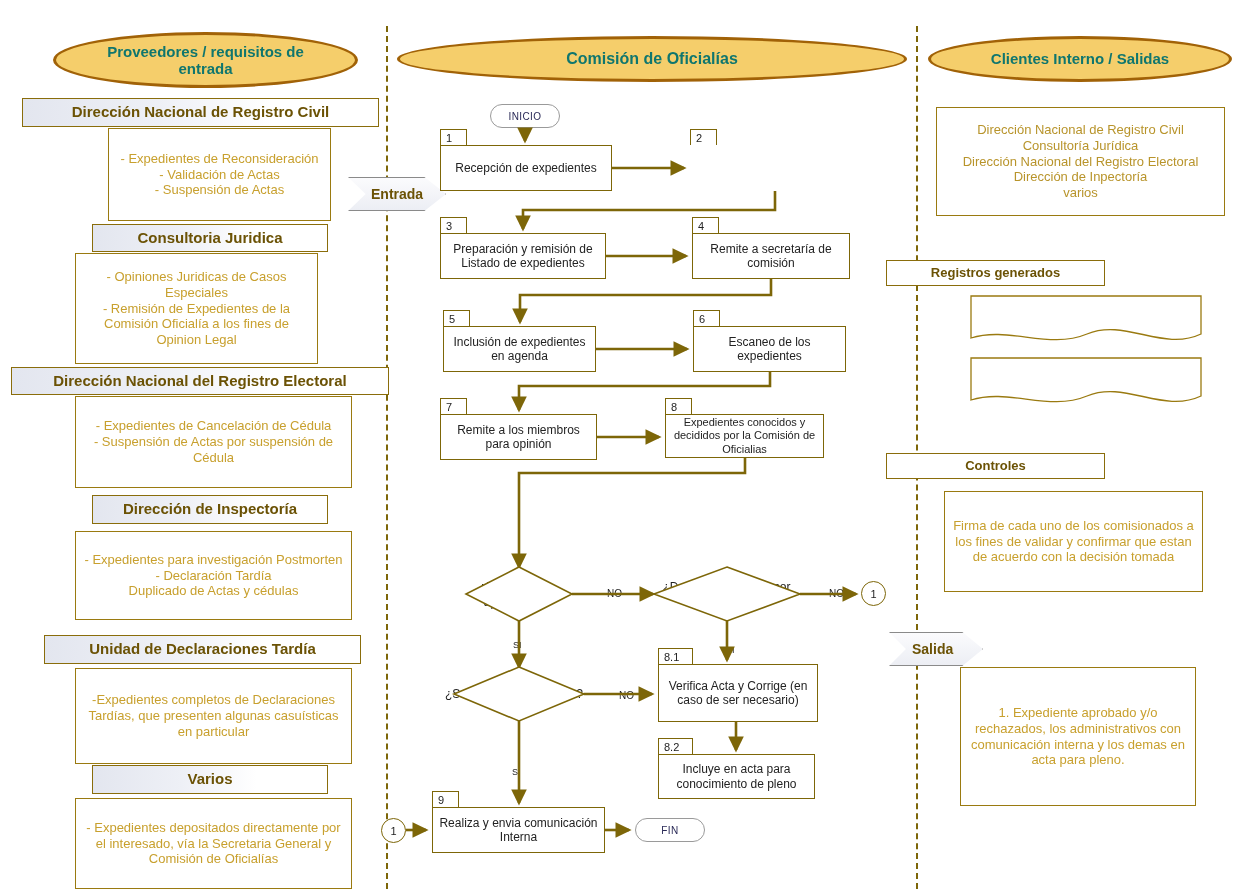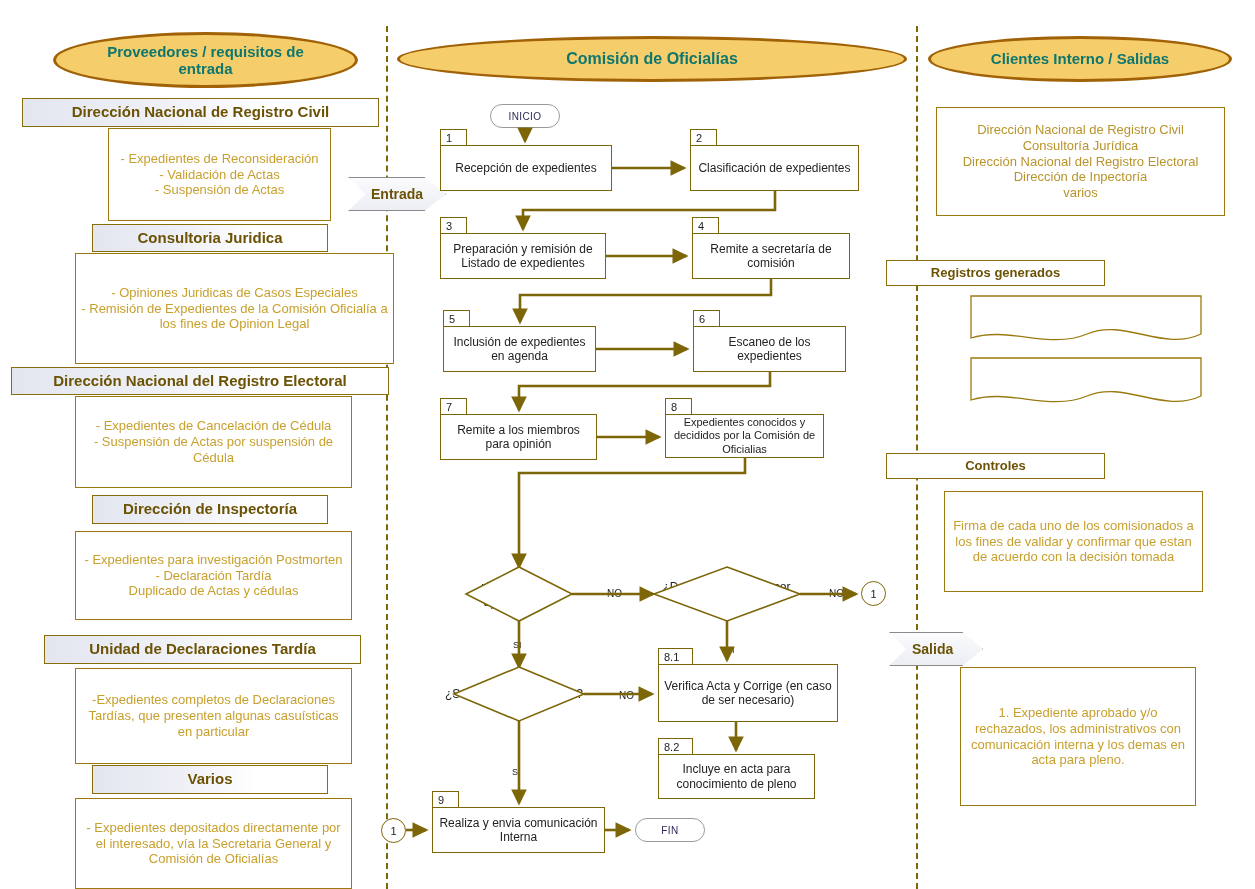--- a/index.html
+++ b/index.html
@@ -136,21 +136,21 @@
   <div class="abs lane-title t16" style="left:397px;top:36px;width:510px;height:46px;">Comisión de Oficialías</div>
 
   <div class="abs lane-title t15" style="left:928px;top:36px;width:304px;height:46px;">Clientes Interno / Salidas</div>
 
   <div class="abs hdr-box t15" style="left:22px;top:98px;width:357px;height:29px;">Dirección Nacional de Registro Civil</div>
   <div class="abs det-box t13" style="left:108px;top:128px;width:223px;height:93px;white-space:pre-line;">- Expedientes de Reconsideración
 - Validación de Actas
 - Suspensión de Actas</div>
 
   <div class="abs hdr-box t15" style="left:92px;top:224px;width:236px;height:28px;">Consultoria Juridica</div>
-  <div class="abs det-box t13" style="left:75px;top:253px;width:319px;height:111px;white-space:pre-line;">- Opiniones Juridicas de Casos Especiales
+  <div class="abs det-box t13" style="left:75px;top:253px;width:243px;height:111px;white-space:pre-line;">- Opiniones Juridicas de Casos Especiales
 - Remisión de Expedientes de la Comisión Oficialía a los fines de Opinion Legal</div>
 
   <div class="abs hdr-box t15" style="left:11px;top:367px;width:378px;height:28px;">Dirección Nacional del Registro Electoral</div>
   <div class="abs det-box t13" style="left:75px;top:396px;width:277px;height:92px;white-space:pre-line;">- Expedientes de Cancelación de Cédula
 - Suspensión de Actas por suspensión de Cédula</div>
 
   <div class="abs hdr-box t15" style="left:92px;top:495px;width:236px;height:29px;">Dirección de Inspectoría</div>
   <div class="abs det-box t13" style="left:75px;top:531px;width:277px;height:89px;white-space:pre-line;">- Expedientes para investigación Postmorten
 - Declaración Tardía
 Duplicado de Actas y cédulas</div>
@@ -162,42 +162,41 @@
   <div class="abs det-box t13" style="left:75px;top:798px;width:277px;height:91px;white-space:pre-line;">- Expedientes depositados directamente por el interesado, vía la Secretaria General y Comisión de Oficialías</div>
 
   <div class="abs chev t14" style="left:332px;top:177px;width:98px;height:34px;">Entrada</div>
 
   <div class="abs term t10" style="left:490px;top:104px;width:70px;height:24px;">INICIO</div>
 
   <div class="abs step-tag t11" style="left:440px;top:129px;width:27px;height:16px;">1</div>
   <div class="abs proc t12" style="left:440px;top:145px;width:172px;height:46px;">Recepción de expedientes</div>
 
   <div class="abs step-tag t11" style="left:690px;top:129px;width:27px;height:16px;">2</div>
-  <div class="abs proc t12" style="left:690px;top:145px;width:169px;height:46px;">Clasificación de expedientes</div>
 
   <div class="abs step-tag t11" style="left:440px;top:217px;width:27px;height:16px;">3</div>
   <div class="abs proc t12" style="left:440px;top:233px;width:166px;height:46px;">Preparación y remisión de Listado de expedientes</div>
 
   <div class="abs step-tag t11" style="left:692px;top:217px;width:27px;height:16px;">4</div>
   <div class="abs proc t12" style="left:692px;top:233px;width:158px;height:46px;">Remite a secretaría de comisión</div>
 
   <div class="abs step-tag t11" style="left:443px;top:310px;width:27px;height:16px;">5</div>
   <div class="abs proc t12" style="left:443px;top:326px;width:153px;height:46px;">Inclusión de expedientes en agenda</div>
 
   <div class="abs step-tag t11" style="left:693px;top:310px;width:27px;height:16px;">6</div>
   <div class="abs proc t12" style="left:693px;top:326px;width:153px;height:46px;">Escaneo de los expedientes</div>
 
   <div class="abs step-tag t11" style="left:440px;top:398px;width:27px;height:16px;">7</div>
   <div class="abs proc t12" style="left:440px;top:414px;width:157px;height:46px;">Remite a los miembros para opinión</div>
 
   <div class="abs step-tag t11" style="left:665px;top:398px;width:27px;height:16px;">8</div>
   <div class="abs proc t11" style="left:665px;top:414px;width:159px;height:44px;">Expedientes conocidos y decididos por la Comisión de Oficialias</div>
 
   <div class="abs step-tag t11" style="left:658px;top:648px;width:35px;height:16px;">8.1</div>
-  <div class="abs proc t12" style="left:658px;top:664px;width:180px;height:58px;">Verifica Acta y Corrige (en caso de ser necesario)</div>
+  <div class="abs proc t12" style="left:658px;top:664px;width:160px;height:58px;">Verifica Acta y Corrige (en caso de ser necesario)</div>
 
   <div class="abs step-tag t11" style="left:658px;top:738px;width:35px;height:16px;">8.2</div>
   <div class="abs proc t12" style="left:658px;top:754px;width:157px;height:45px;">Incluye en acta para conocimiento de pleno</div>
 
   <div class="abs step-tag t11" style="left:432px;top:791px;width:27px;height:16px;">9</div>
   <div class="abs proc t12" style="left:432px;top:807px;width:173px;height:46px;">Realiza y envia comunicación Interna</div>
 
   <div class="abs term t10" style="left:635px;top:818px;width:70px;height:24px;">FIN</div>
 
   <div class="abs conn t11" style="left:861px;top:581px;width:25px;height:25px;">1</div>

